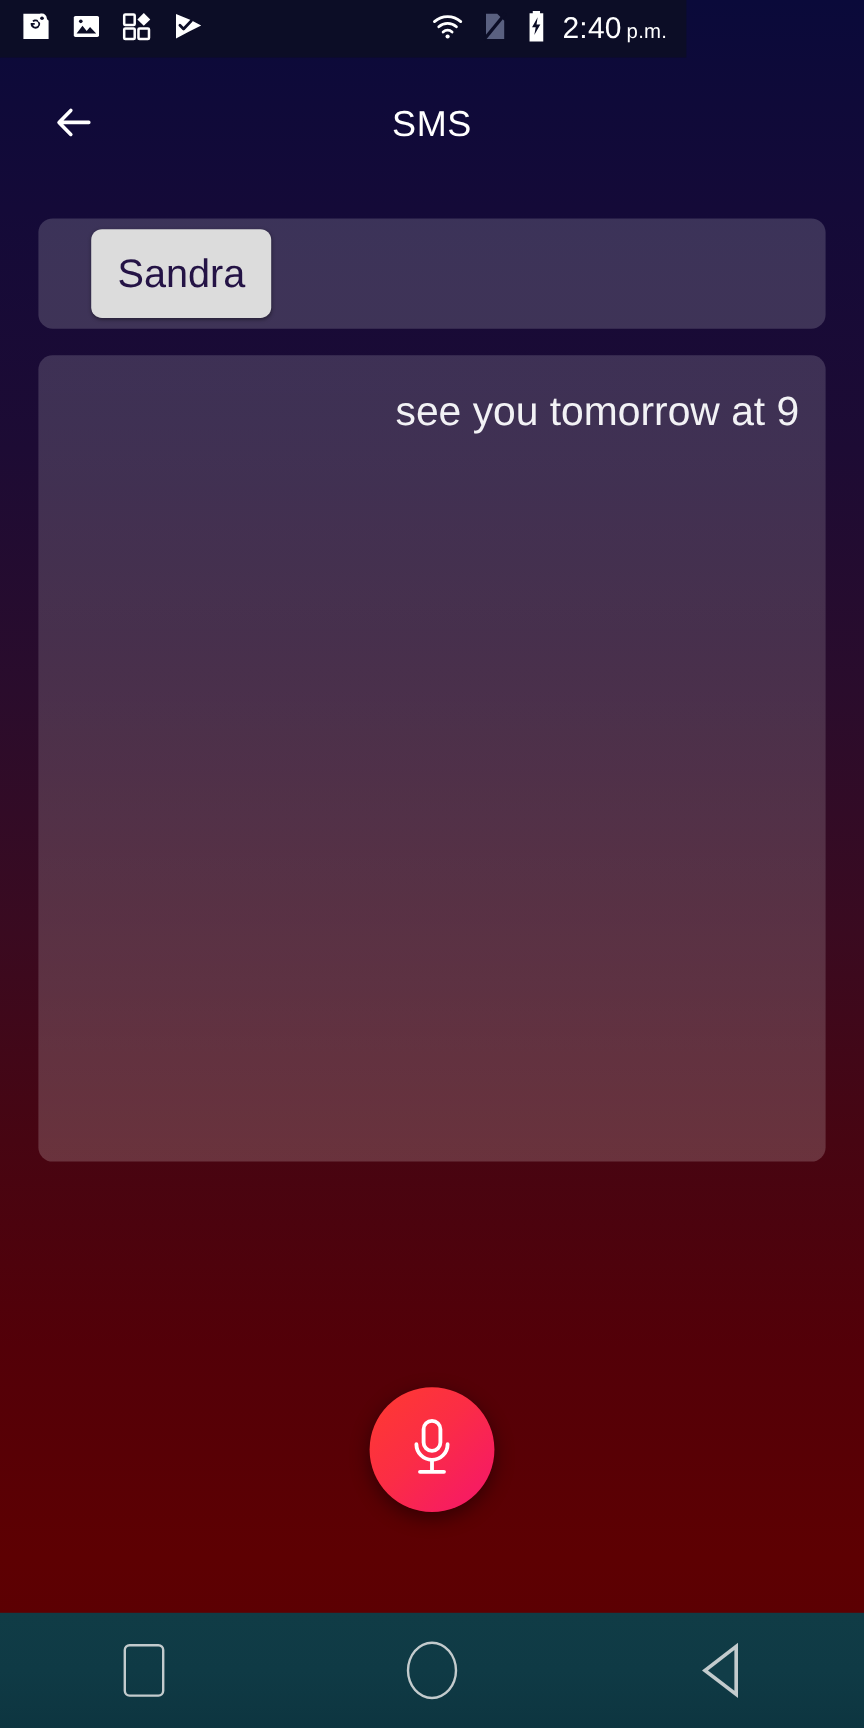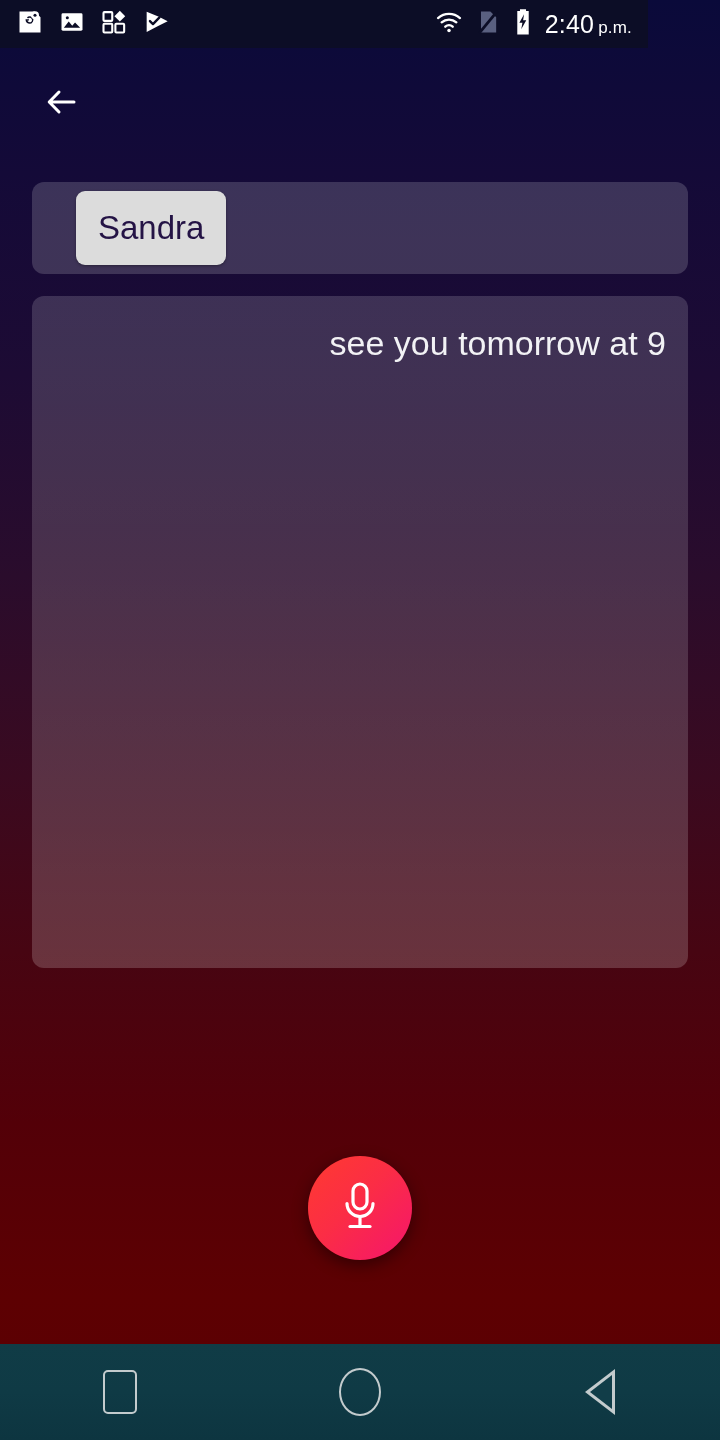--- a/index.html
+++ b/index.html
@@ -21,21 +21,21 @@
       #470512 66%,
       #530008 78%,
       #5d0002 90%,
       #5a0003 100%);
     overflow:hidden;
   }
 
   
   .statusbar {
     position:absolute; top:0; left:0;
-    width:648px; height:48px;
+    width:572px; height:48px;
     background:#0c0d26;
     display:flex; align-items:center;
     padding:0 16px;
     z-index:20;
   }
   .status-left { display:flex; align-items:center; gap:14px; }
   .status-right { margin-left:auto; display:flex; align-items:center; gap:12px; }
   .sicon { display:block; }
   .clock {
     color:#fff; font-size:25px; font-weight:400;
@@ -248,20 +248,21 @@
   </div>
 
   <div class="titlebar">
     <div class="back-btn">
       <span>
         <svg width="40" height="32" viewBox="0 0 40 32">
           <path fill="none" stroke="#ffffff" stroke-width="3" stroke-linecap="round" stroke-linejoin="round" d="M32 16H8M17 6L7.2 16 17 26"></path>
         </svg>
       </span>
     </div>
+    <div class="title">SMS</div>
   </div>
 
   <div class="recipient-field">
     <div class="chip">
       <span>Sandra</span>
     </div>
   </div>
 
   <div class="message-field">
     <div class="message-text">see you tomorrow at 9</div>

